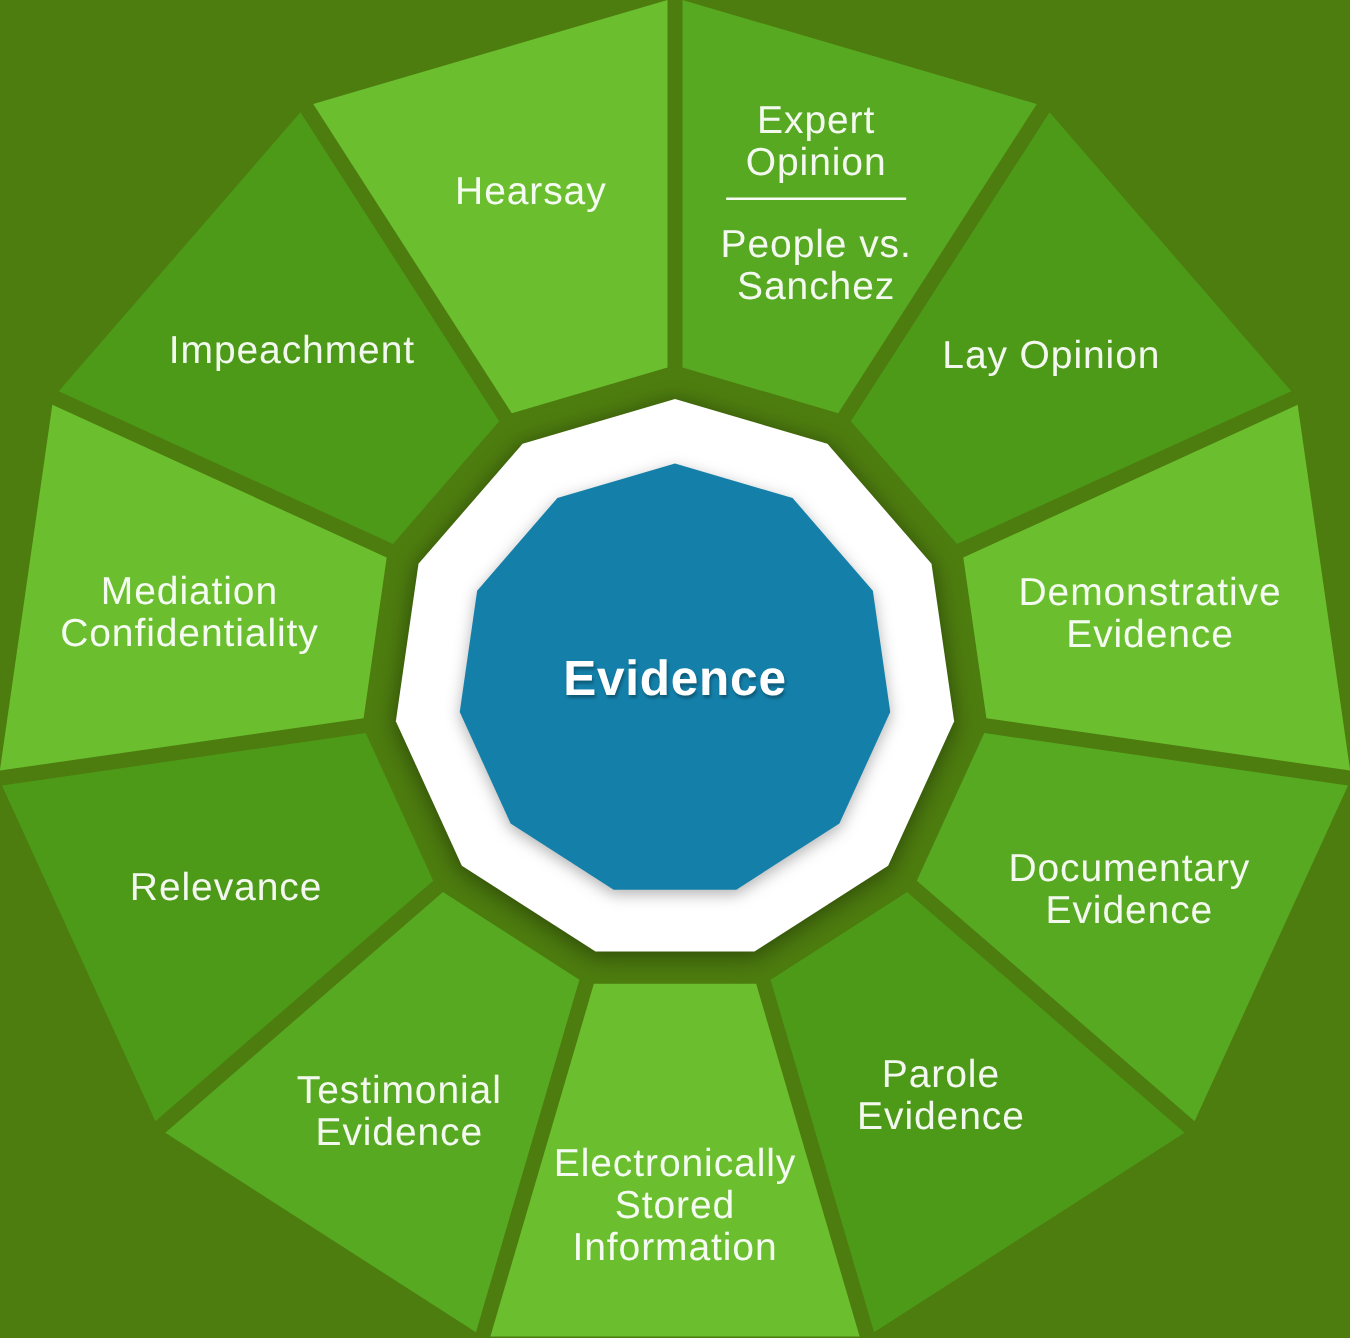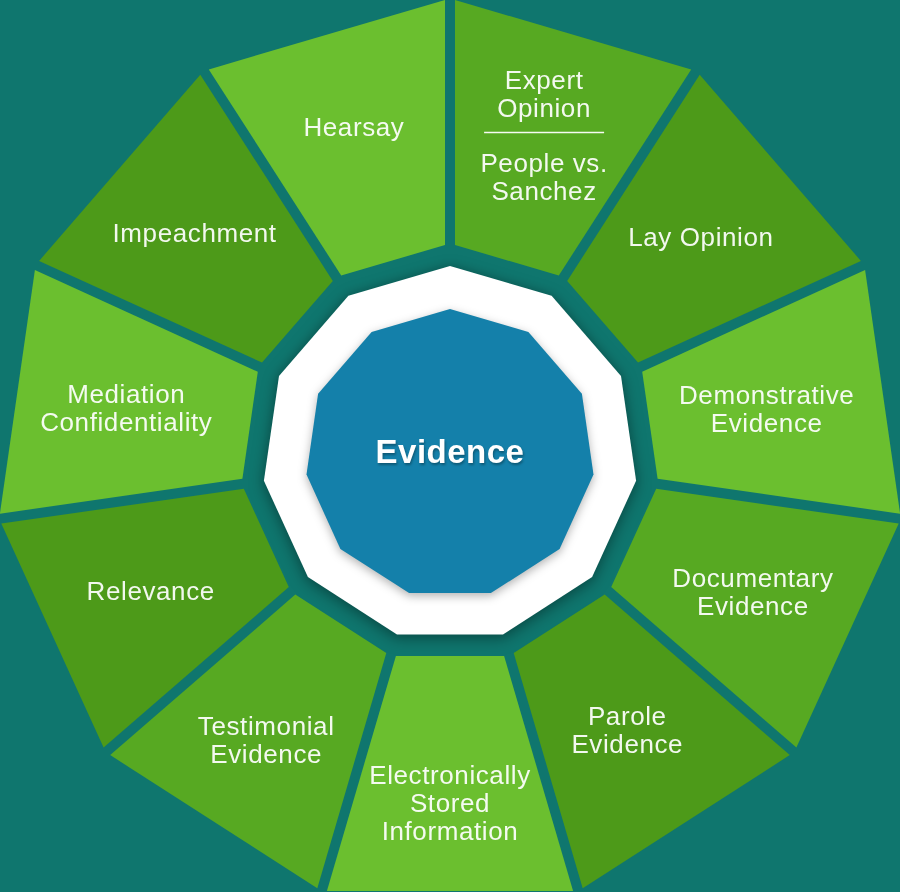--- a/index.html
+++ b/index.html
@@ -5,21 +5,21 @@
   html, body {
     margin: 0;
     padding: 0;
     background: #ffffff;
   }
   .stage {
     position: relative;
     width: 900px;
     height: 892px;
     overflow: hidden;
-    background: #0f766e;
+    background: #4d7c0f;
   }
   svg { display: block; }
   .seg-label {
     font-family: "Liberation Sans", sans-serif;
     font-size: 26px;
     fill: #ffffff;
     fill-opacity: 0.93;
     letter-spacing: 0.6px;
   }
   .center-label {

